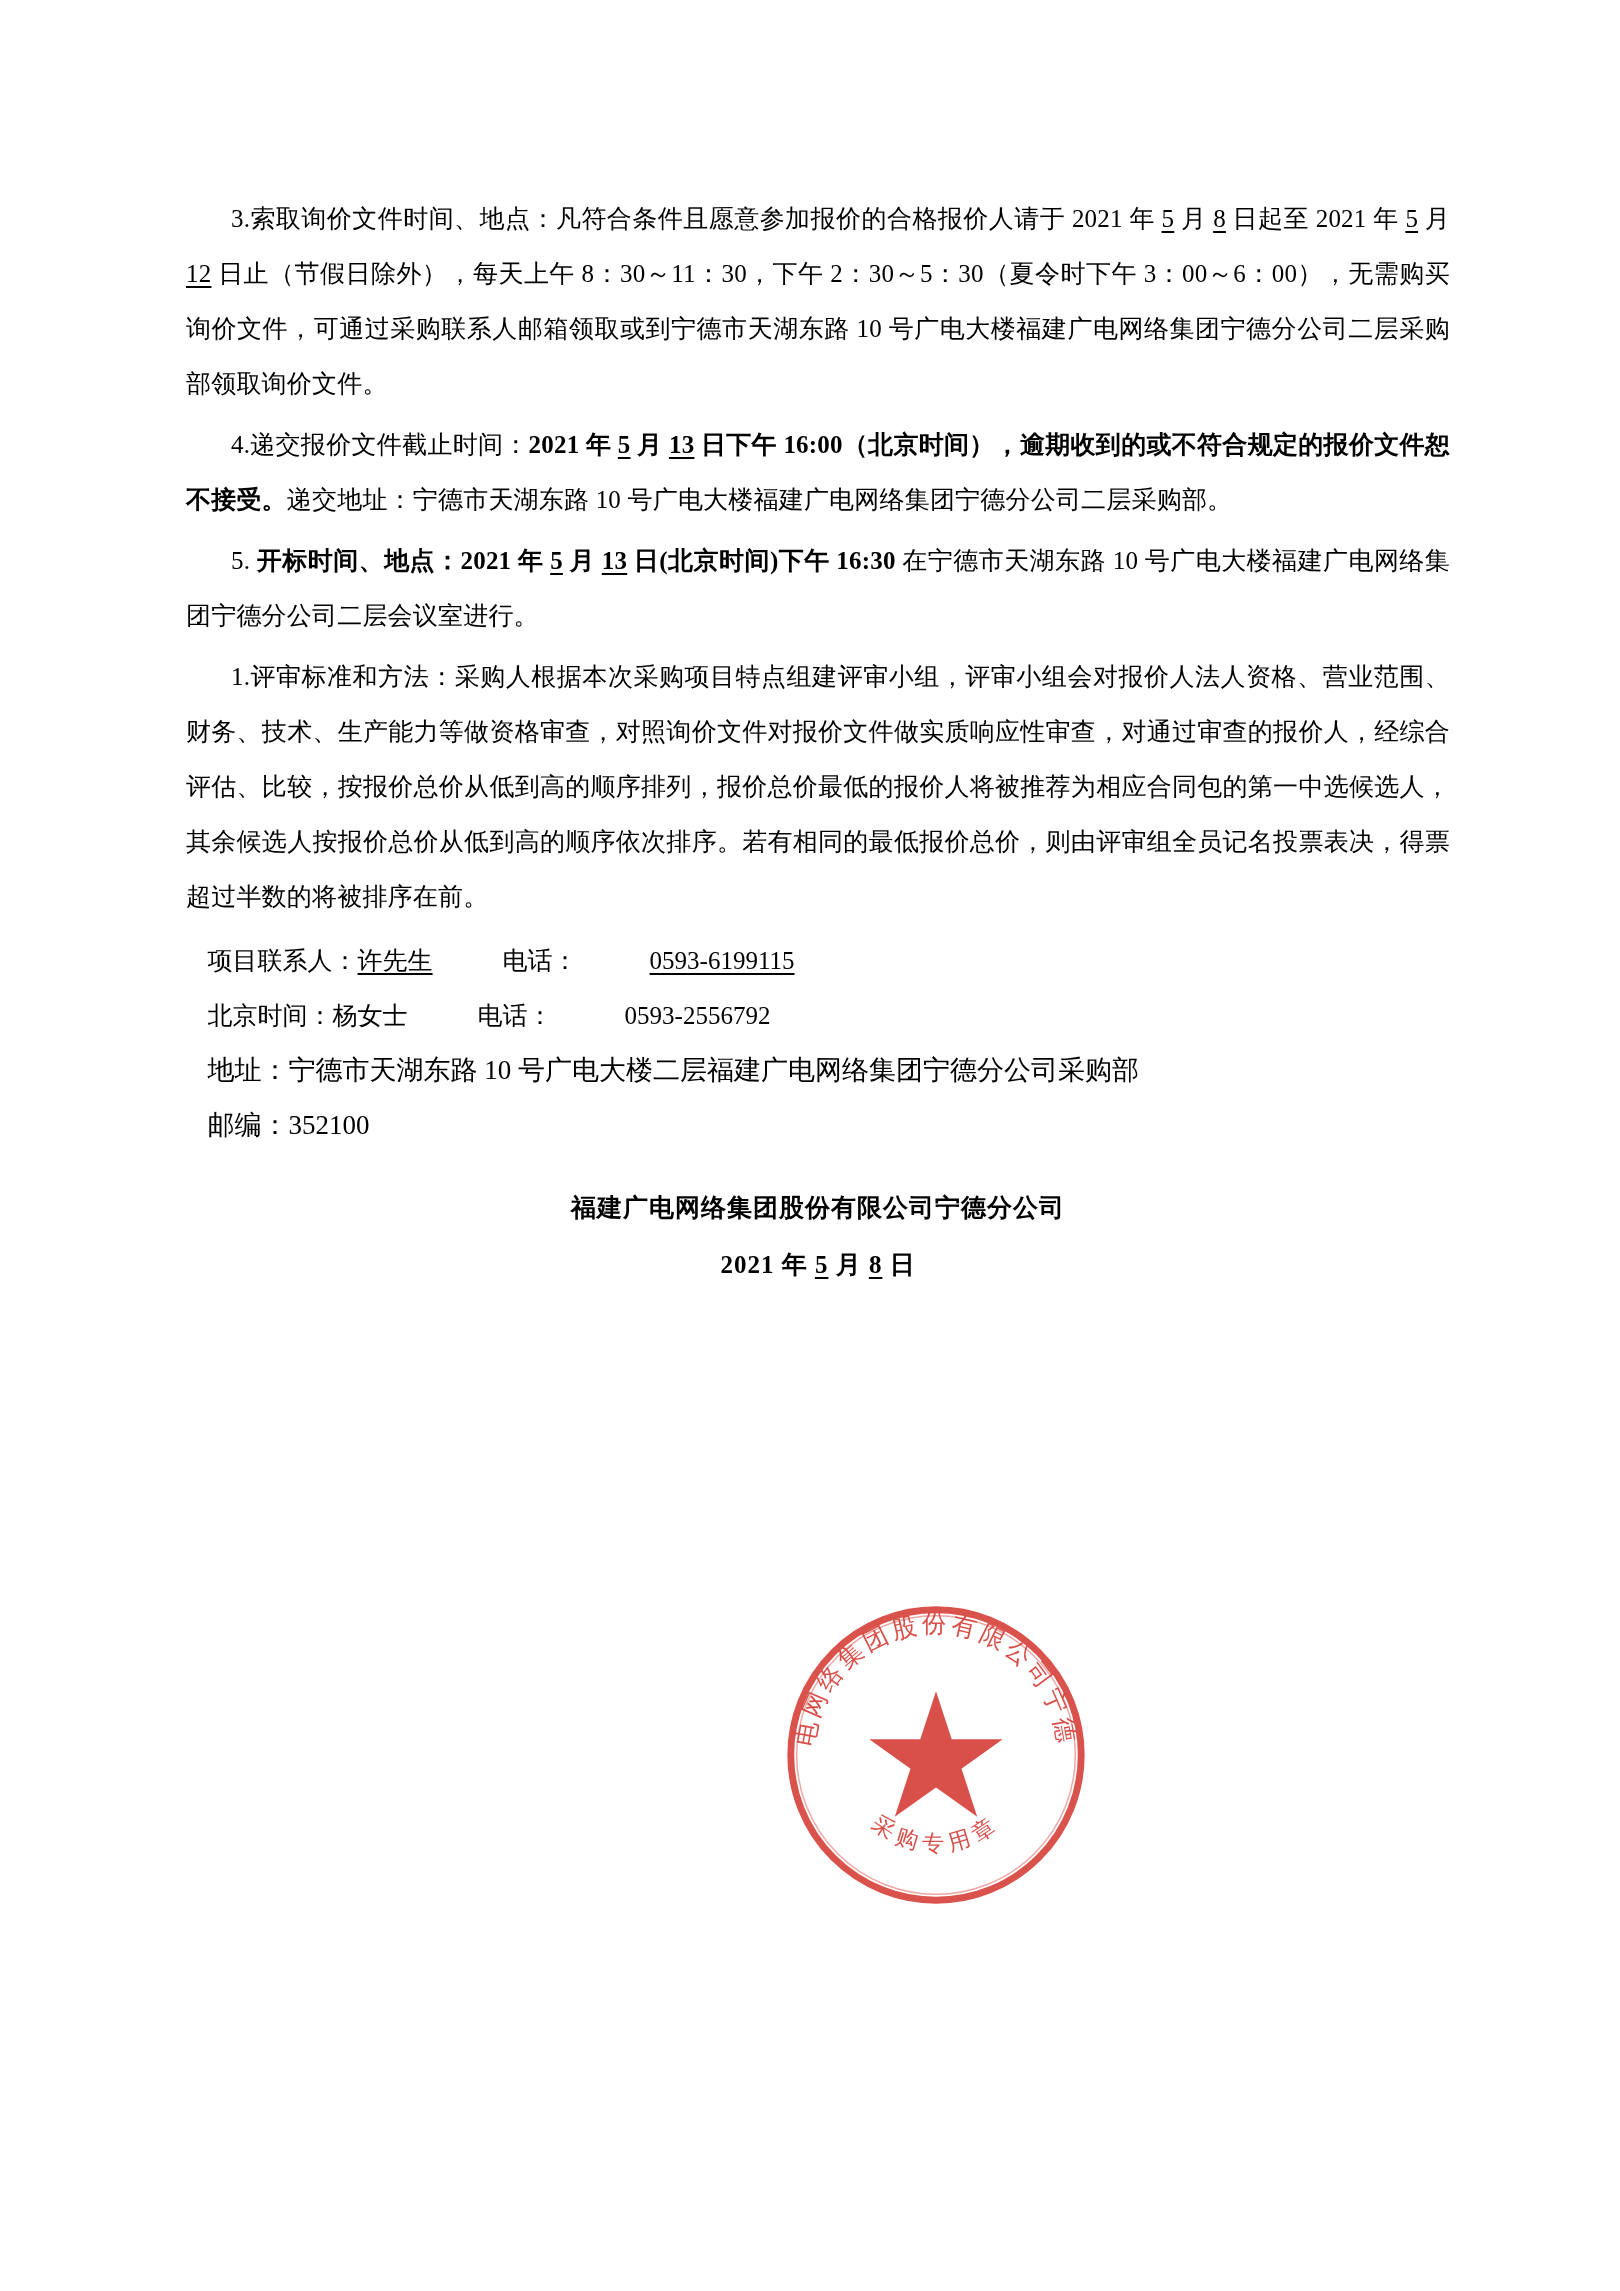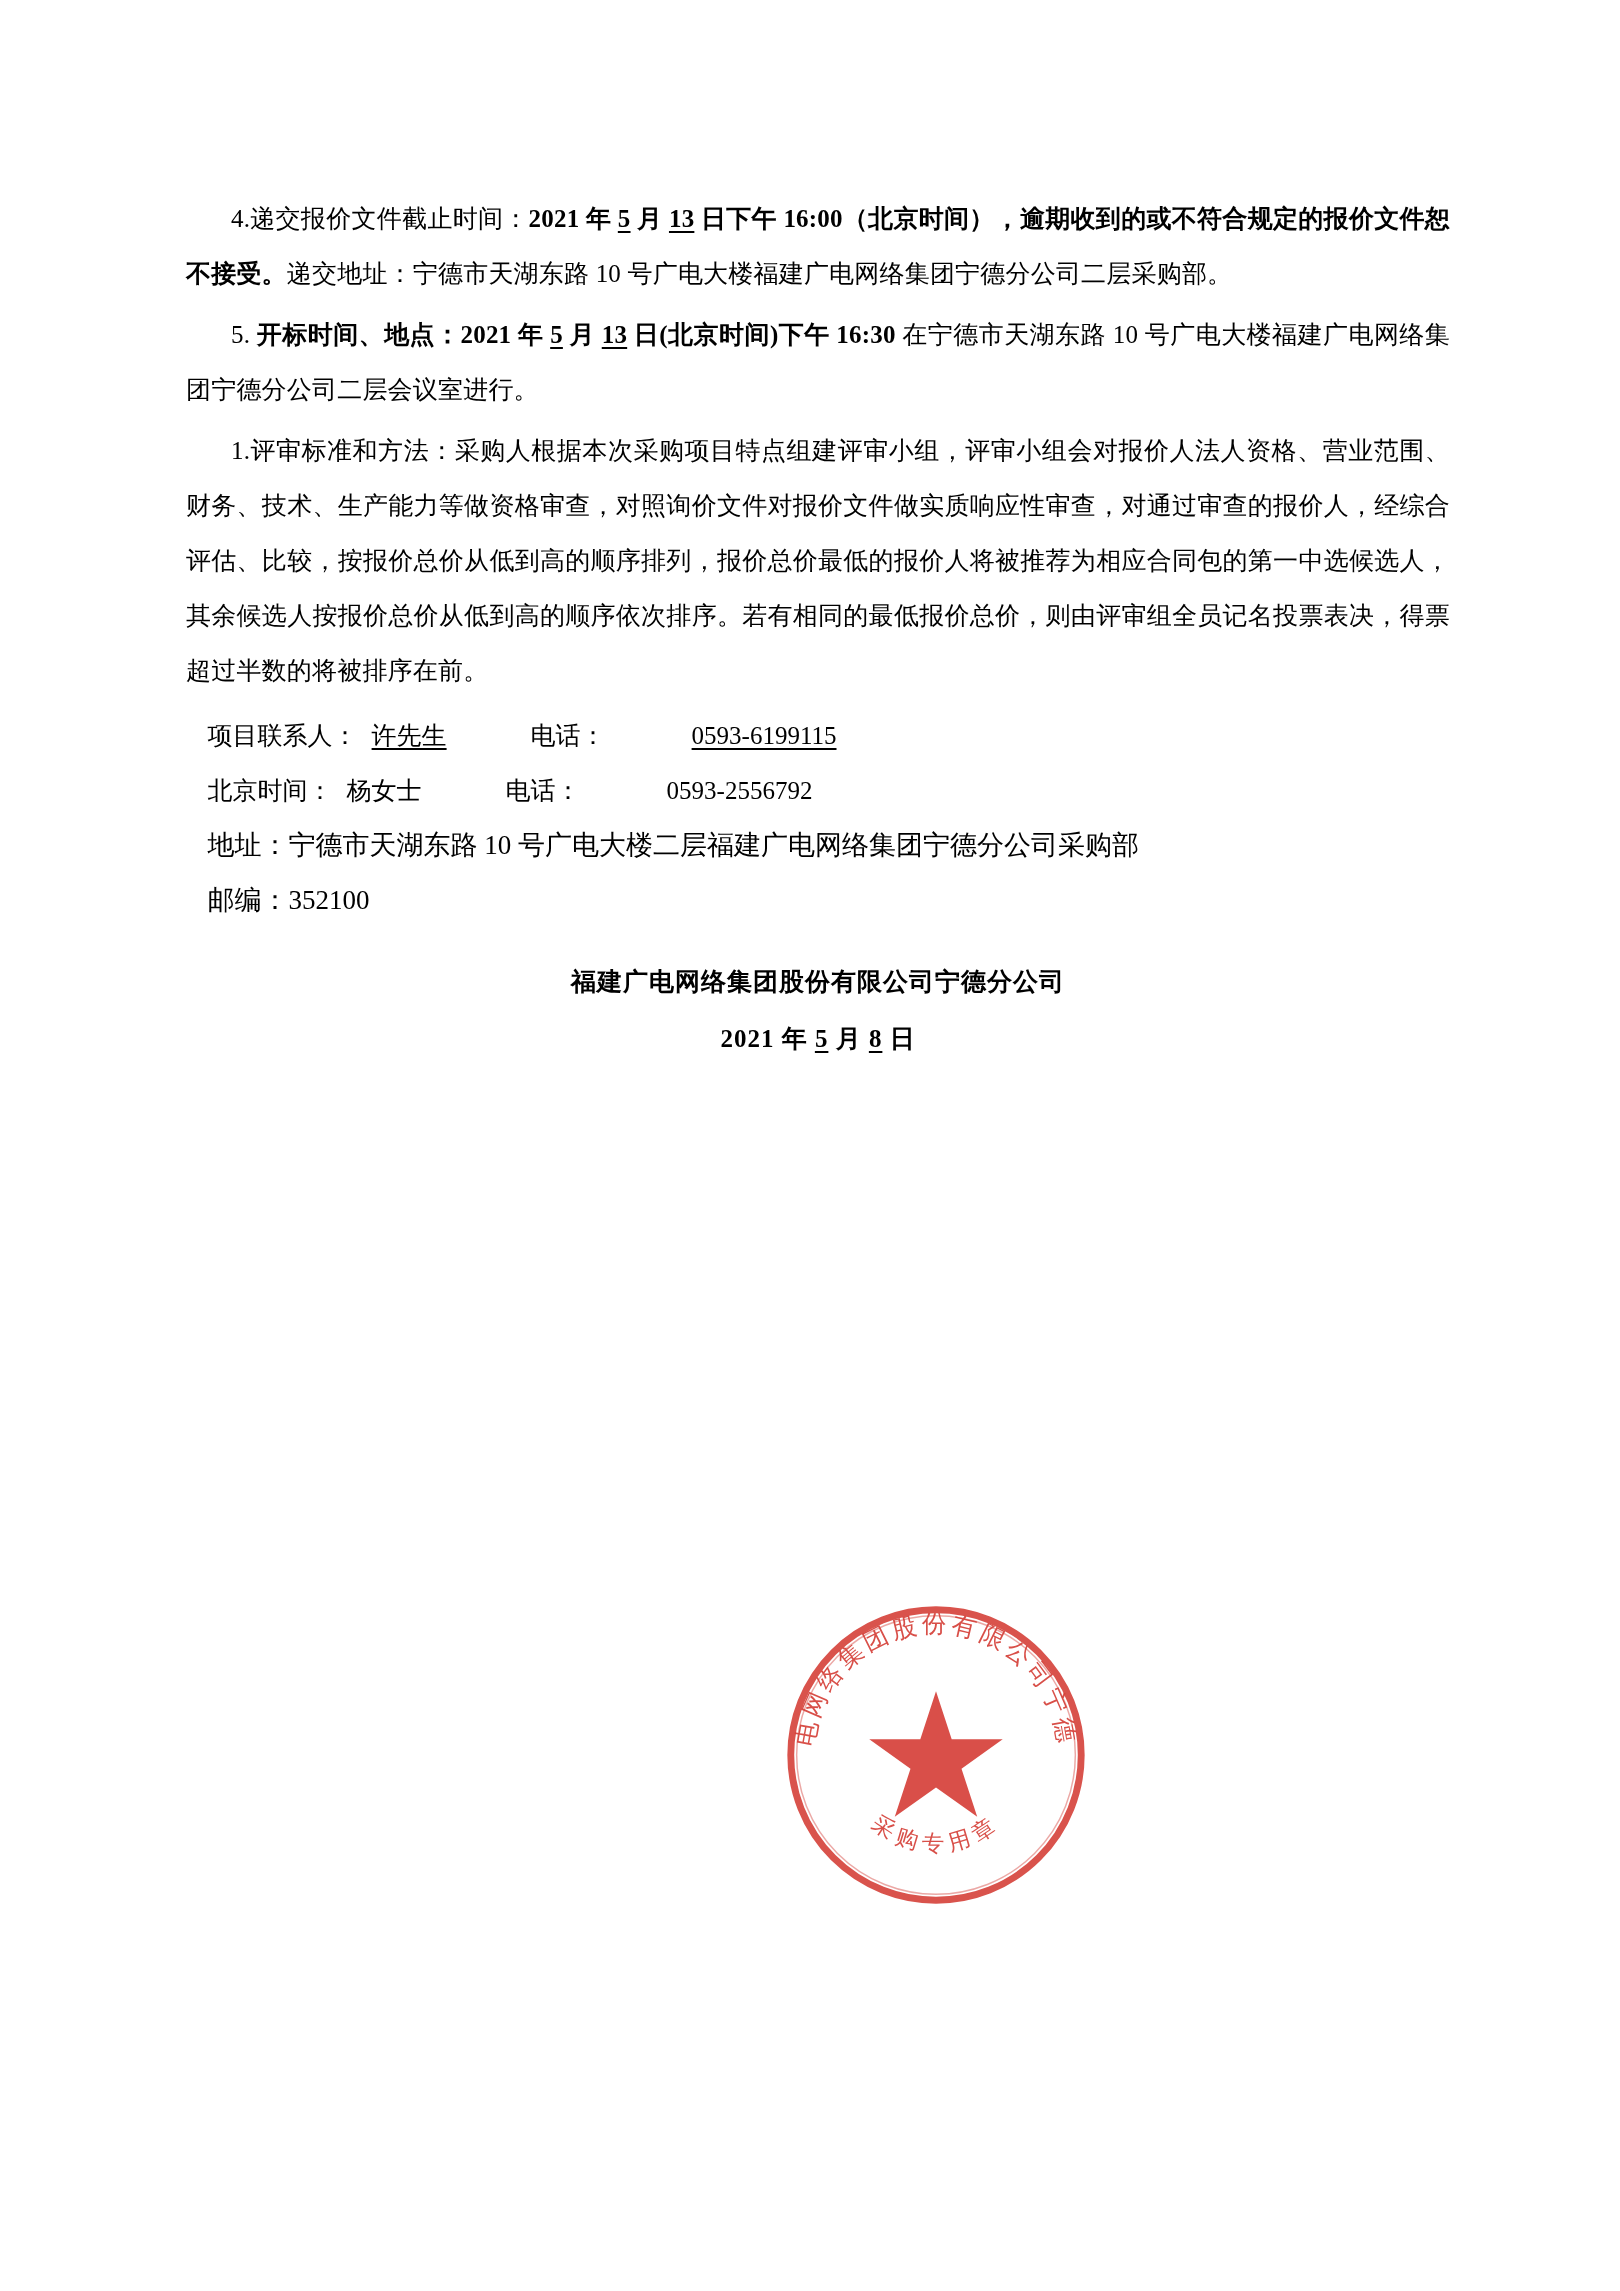--- a/index.html
+++ b/index.html
@@ -43,21 +43,20 @@
   .u { text-decoration: underline; text-underline-offset: 3.9px; }
   .contact-block {
     margin-top: 9.8px;
     padding-left: 21.6px;
   }
   .contact-row {
     display: flex;
     align-items: baseline;
     line-height: 55px;
     font-size: 25px;
-    gap: 14px;
   }
   .c-name { display: inline-block; min-width: 145px; }
   .c-phone-label { display: inline-block; width: 147px; }
   .addr-block {
     padding-left: 21.6px;
     font-size: 27px;
     line-height: 55px;
   }
   .signature {
     margin-top: 25.5px;
@@ -90,20 +89,21 @@
   .seal svg { display: block; }
   .sig-wrap { position: relative; }
 </style>
 </head>
 <body>
 
 <div class="page">
 
   <div class="content">
 
+    <p class="para indent"><span>3.索取询价文件时间、地点：凡符合条件且愿意参加报价的合格报价人请于 2021 年 <span class="u">5</span> 月 <span class="u">8</span> 日起至 2021 年 <span class="u">5</span> 月 <span class="u">12</span> 日止（节假日除外），每天上午 8：30～11：30，下午 2：30～5：30（夏令时下午 3：00～6：00），无需购买询价文件，可通过采购联系人邮箱领取或到宁德市天湖东路 10 号广电大楼福建广电网络集团宁德分公司二层采购部领取询价文件。</span></p>
 
     <p class="para indent"><span>4.递交报价文件截止时间：<span class="b">2021 年 <span class="u">5</span> 月 <span class="u">13</span> 日下午 16:00（北京时间），逾期收到的或不符合规定的报价文件恕不接受。</span>递交地址：宁德市天湖东路 10 号广电大楼福建广电网络集团宁德分公司二层采购部。</span></p>
 
     <p class="para indent"><span>5. <span class="b">开标时间、地点：2021 年 <span class="u">5</span> 月 <span class="u">13</span> 日(北京时间)下午 16:30</span> 在宁德市天湖东路 10 号广电大楼福建广电网络集团宁德分公司二层会议室进行。</span></p>
 
     <p class="para indent"><span>1.评审标准和方法：采购人根据本次采购项目特点组建评审小组，评审小组会对报价人法人资格、营业范围、财务、技术、生产能力等做资格审查，对照询价文件对报价文件做实质响应性审查，对通过审查的报价人，经综合评估、比较，按报价总价从低到高的顺序排列，报价总价最低的报价人将被推荐为相应合同包的第一中选候选人，其余候选人按报价总价从低到高的顺序依次排序。若有相同的最低报价总价，则由评审组全员记名投票表决，得票超过半数的将被排序在前。</span></p>
 
     <div class="contact-block">
 
       <div class="contact-row">

